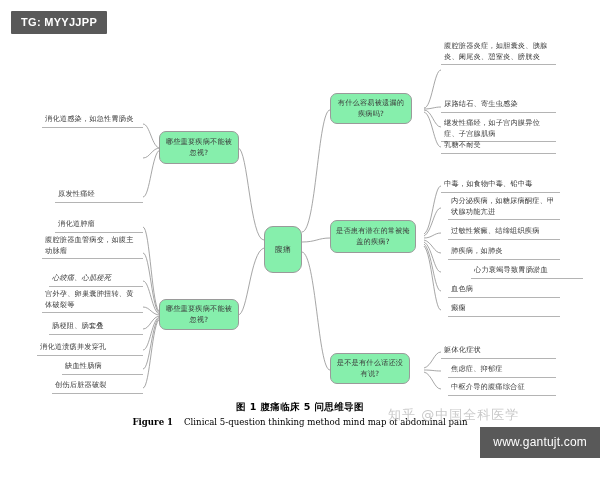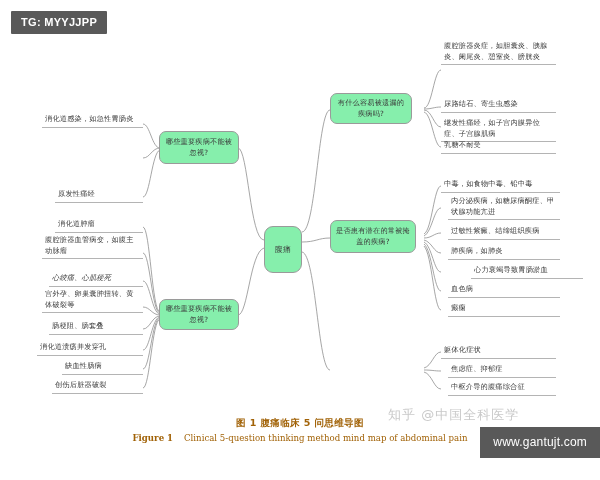--- a/index.html
+++ b/index.html
@@ -67,22 +67,22 @@
   
   .leaf{
     border-bottom:1px solid #b4b4b4;
     padding:1px 3px 2px 3px;
     background:transparent;
   }
   .leaf.right{text-align:left;}
   .leaf.left{text-align:left;}
 
   .caption{
-    position:absolute;left:0;top:417px;width:600px;
-    text-align:center;color:#a16207;
+    position:absolute;left:0;top:401px;width:600px;
+    text-align:center;color:#000000;
   }
   .cap-cn{font-size:9.5px;font-weight:bold;letter-spacing:.4px;}
   .cap-en{font-size:8.6px;margin-top:3px;font-family:"DejaVu Serif","Liberation Serif",serif;}
   .cap-en b{font-weight:bold;}
 </style>
 </head>
 <body>
 
 <div id="stage">
 
@@ -144,20 +144,23 @@
   </div>
 
   <div class="node boxnode" style="left:330px;top:93px;width:82px;height:31px;">
     <span>有什么容易被遗漏的疾病吗?</span>
   </div>
 
   <div class="node boxnode" style="left:330px;top:220px;width:86px;height:33px;">
     <span>是否患有潜在的常被掩盖的疾病?</span>
   </div>
 
+  <div class="node boxnode" style="left:330px;top:353px;width:80px;height:31px;">
+    <span>是不是有什么话还没有说?</span>
+  </div>
 
   <div class="node leaf left" style="left:42px;top:113px;width:101px;">消化道感染，如急性胃肠炎</div>
   <div class="node leaf left" style="left:55px;top:188px;width:88px;">原发性痛经</div>
 
   <div class="node leaf left" style="left:55px;top:218px;width:88px;">消化道肿瘤</div>
   <div class="node leaf left" style="left:42px;top:234px;width:101px;">腹腔脏器血管病变，如腹主动脉瘤</div>
   <div class="node leaf left" style="left:49px;top:272px;width:94px;font-style:italic;">心绞痛、心肌梗死</div>
   <div class="node leaf left" style="left:42px;top:288px;width:101px;">宫外孕、卵巢囊肿扭转、黄体破裂等</div>
   <div class="node leaf left" style="left:49px;top:320px;width:94px;">肠梗阻、肠套叠</div>
   <div class="node leaf left" style="left:37px;top:341px;width:106px;">消化道溃疡并发穿孔</div>

